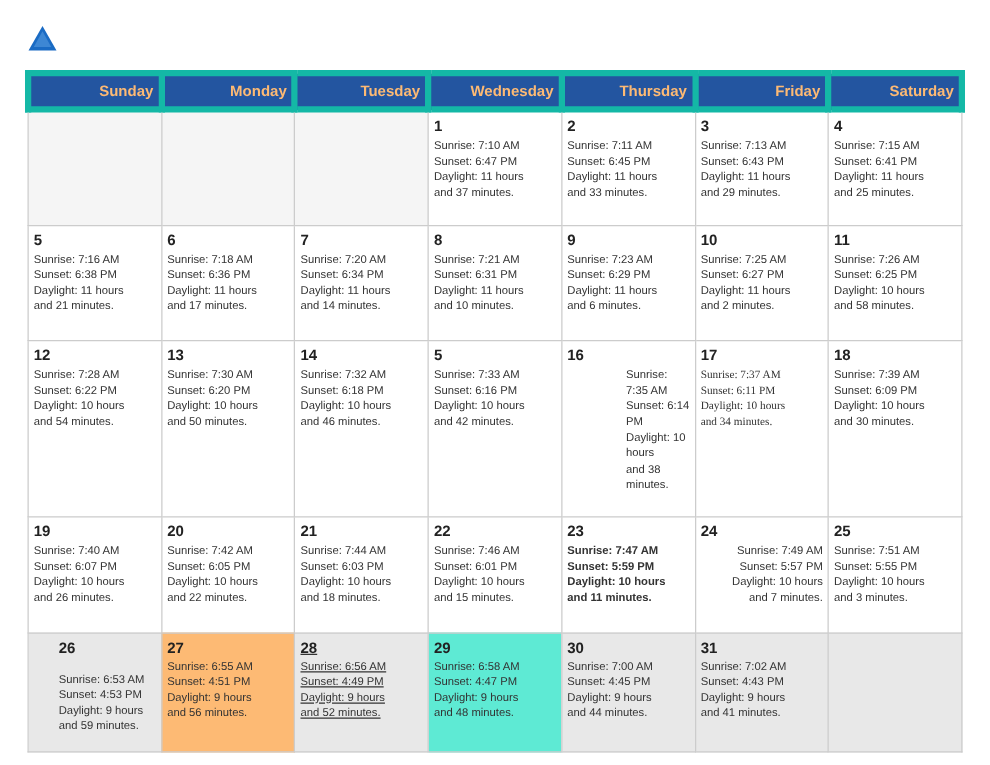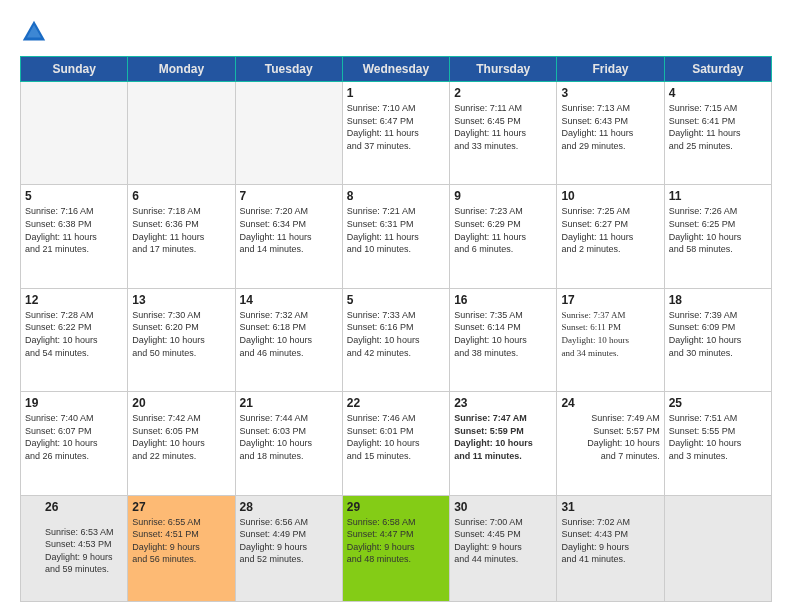--- a/index.html
+++ b/index.html
@@ -62,26 +62,26 @@
       color: #444;
     }
     .calendar {
       flex: 1;
       border-collapse: collapse;
       width: 100%;
       table-layout: fixed;
     }
     .calendar th {
       background: #2355a0;
-      color: #e5e5e5;
+      color: #fdba74;
       font-size: 12px;
       font-weight: bold;
       padding: 5px 4px;
-      text-align: center;
-      border: 1px solid #14b8a6;
+      text-align: right;
+      border: 5px solid #14b8a6;
     }
     .calendar td {
       border: 1px solid #ccc;
       vertical-align: top;
       padding: 4px 4px 3px 4px;
       font-size: 9.5px;
       color: #333;
       background: #fff;
       height: 82px;
     }
@@ -246,21 +246,21 @@
           </td>
           <td>
             <span class="day-num">5</span>
             <div class="day-info" style="white-space: pre-line;">Sunrise: 7:33 AM
 Sunset: 6:16 PM
 Daylight: 10 hours
 and 42 minutes.</div>
           </td>
           <td>
             <span class="day-num">16</span>
-            <div class="day-info" style="white-space: pre-line;">Sunrise: 7:35 AM
+            <div class="day-info" style="white-space: pre-line; margin-left: 47px;">Sunrise: 7:35 AM
 Sunset: 6:14 PM
 Daylight: 10 hours
 and 38 minutes.</div>
           </td>
           <td>
             <span class="day-num">17</span>
             <div class="day-info" style="white-space: pre-line; font-family: Liberation Serif, serif;">Sunrise: 7:37 AM
 Sunset: 6:11 PM
 Daylight: 10 hours
 and 34 minutes.</div>
@@ -332,28 +332,28 @@
 Daylight: 9 hours
 and 59 minutes.</div>
           </td>
           <td style="background: #fdba74;">
             <span class="day-num">27</span>
             <div class="day-info" style="white-space: pre-line;">Sunrise: 6:55 AM
 Sunset: 4:51 PM
 Daylight: 9 hours
 and 56 minutes.</div>
           </td>
-          <td style="background: rgb(232, 232, 232);">
+          <td style="background: rgb(232, 232, 232); text-decoration: underline;">
             <span class="day-num">28</span>
             <div class="day-info" style="white-space: pre-line;">Sunrise: 6:56 AM
 Sunset: 4:49 PM
 Daylight: 9 hours
 and 52 minutes.</div>
           </td>
-          <td style="background: #84cc16;">
+          <td style="background: #5eead4;">
             <span class="day-num">29</span>
             <div class="day-info" style="white-space: pre-line;">Sunrise: 6:58 AM
 Sunset: 4:47 PM
 Daylight: 9 hours
 and 48 minutes.</div>
           </td>
           <td style="background: rgb(232, 232, 232); margin-top: 22px;">
             <span class="day-num">30</span>
             <div class="day-info" style="white-space: pre-line;">Sunrise: 7:00 AM
 Sunset: 4:45 PM

